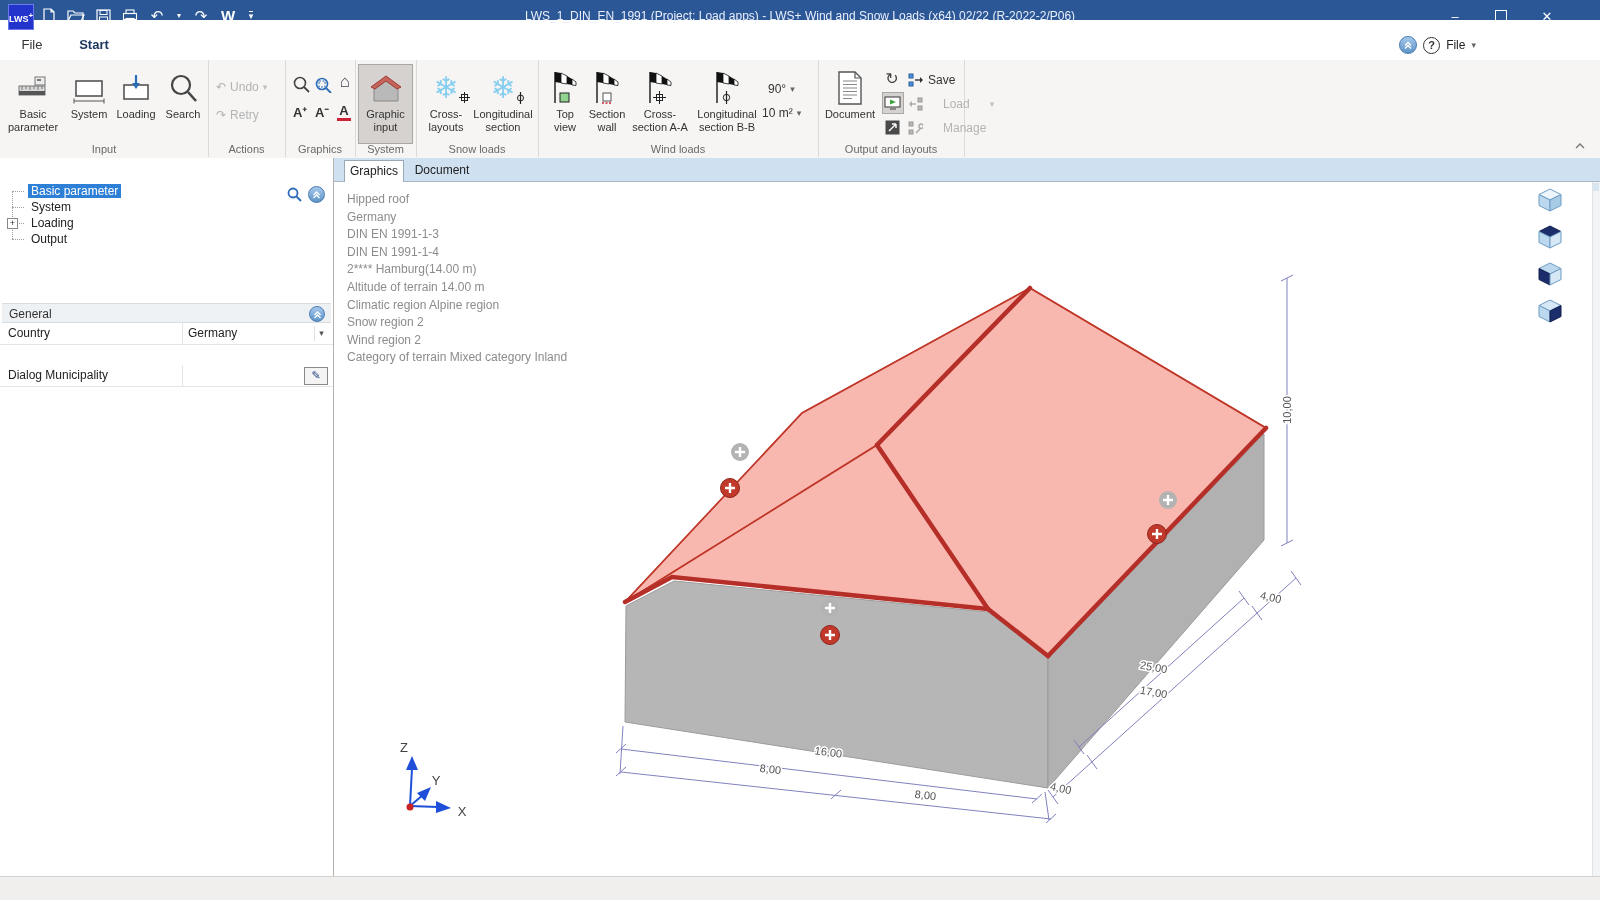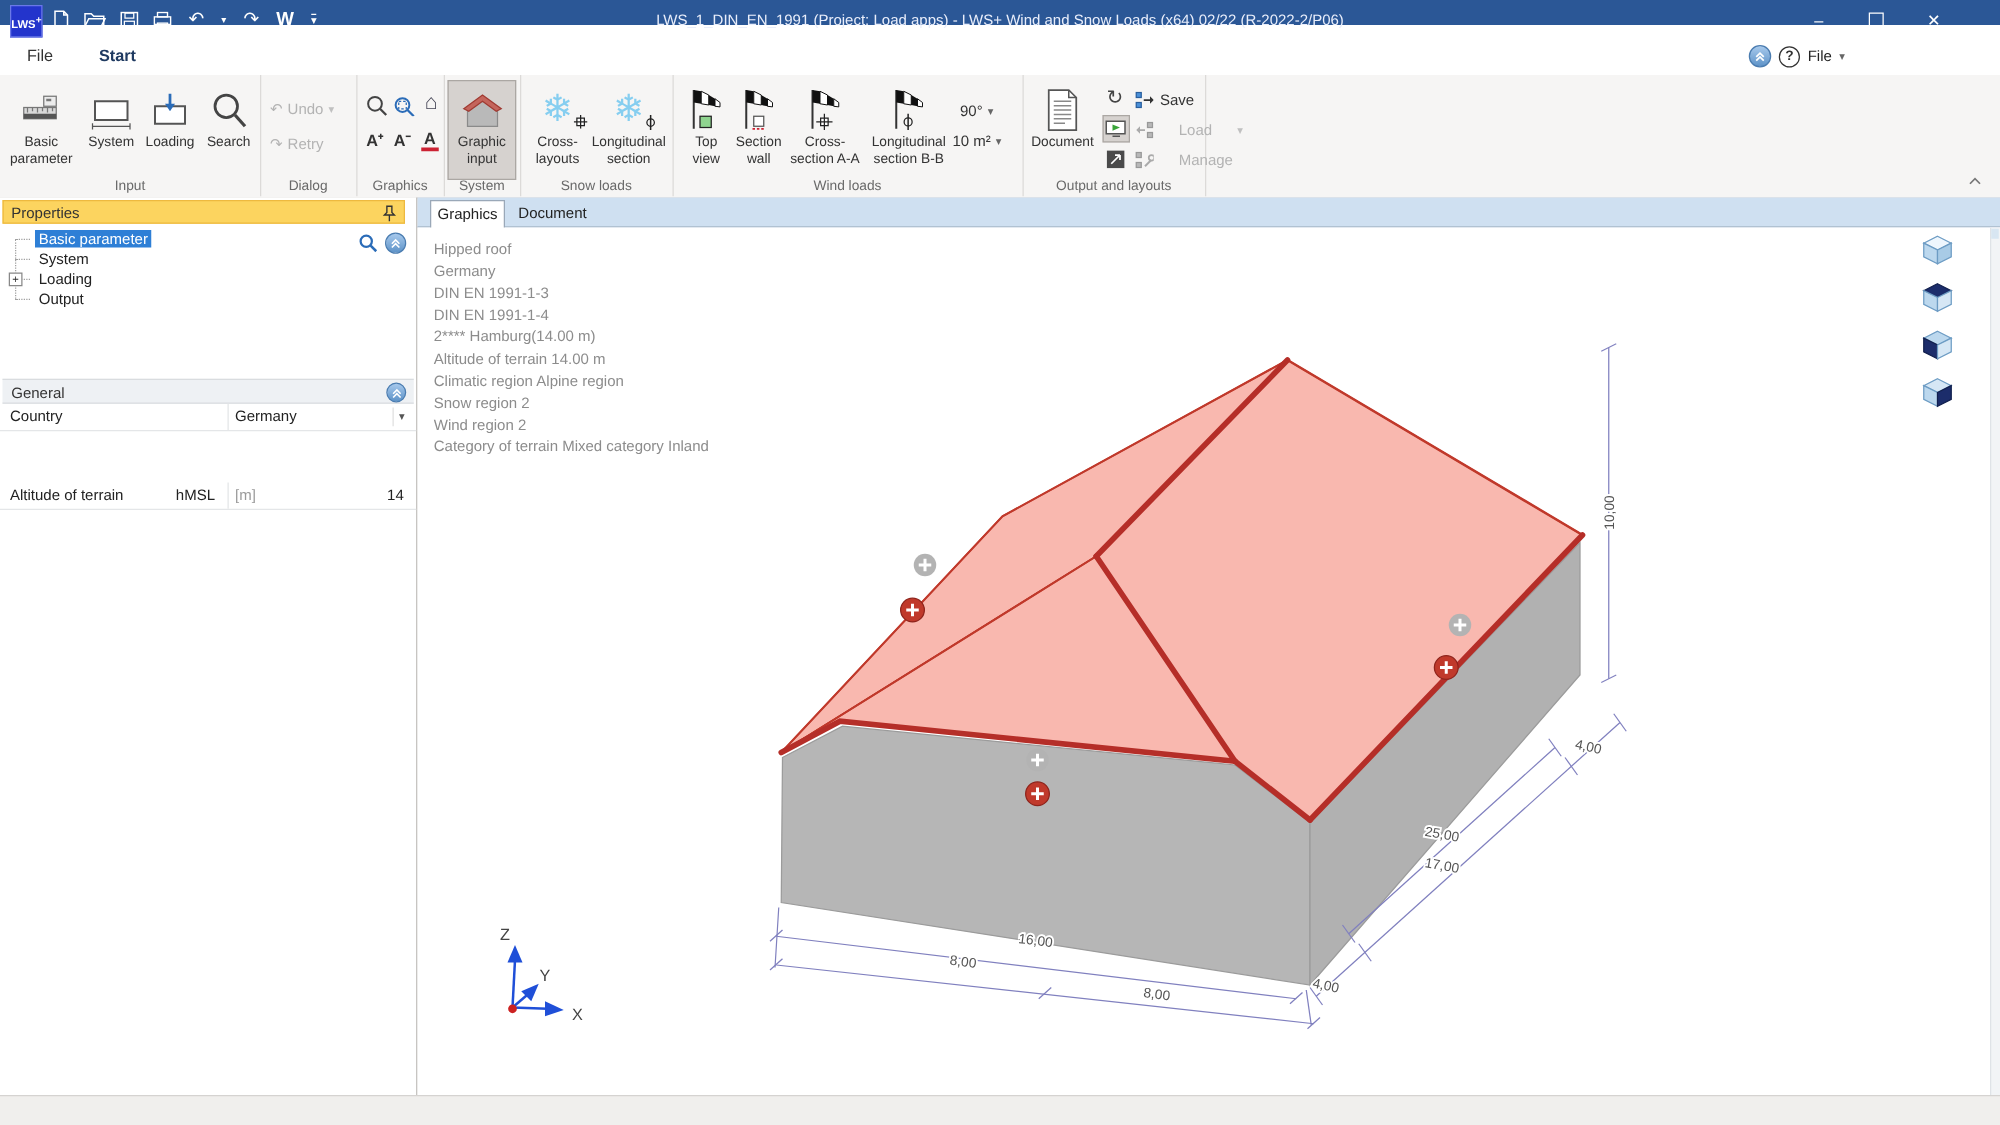--- a/index.html
+++ b/index.html
@@ -205,21 +205,21 @@
     <div class="rgroup" style="left:208px;width:77px">
       <div class="graybtnrow" style="top:16px">
         <span>↶</span>
         <span>Undo</span>
         <span class="dd" style="color:#c0c0c0">▾</span>
       </div>
       <div class="graybtnrow" style="top:44px">
         <span>↷</span>
         <span>Retry</span>
       </div>
-      <div class="glabel">Dialog</div>
+      <div class="glabel">Actions</div>
     </div>
 
     <div class="rgroup" style="left:285px;width:70px">
       <span class="smallico" style="left:6px;top:14px">
           <svg width="17" height="17">
             <circle cx="7" cy="7" r="5.5" fill="none" stroke="#444" stroke-width="1.6"></circle>
             <path d="M11 11 L16 16" stroke="#444" stroke-width="1.8"></path>
           </svg>
         </span>
       <span class="smallico" style="left:28px;top:14px">
@@ -400,27 +400,20 @@
       <div class="glabel">Output and layouts</div>
     </div>
 
 
     <span class="ribcollapse"><svg width="12" height="8">
           <path d="M2 6 L6 2 L10 6" fill="none" stroke="#777" stroke-width="1.4"></path>
         </svg></span>
   </div>
 
   <div class="leftpanel">
-    <div class="props-header">
-      <span>Properties</span>
-      <span class="pin"><svg width="11" height="14">
-            <path d="M3.5 1 h4 v5 l2 2 h-8 l2 -2 z" fill="none" stroke="#333" stroke-width="1.1"></path>
-            <path d="M5.5 8 V13" stroke="#333" stroke-width="1.1"></path>
-          </svg></span>
-    </div>
     <div class="tree">
       <div class="treeline"></div>
       <div class="titem sel"><span class="stub" style="top:8px"></span><span class="lbl">Basic parameter</span></div>
       <div class="titem"><span class="stub" style="top:8px"></span><span class="lbl">System</span></div>
       <div class="titem"><span class="stub" style="top:8px"></span><span class="expbox"><span>+</span></span><span class="lbl">Loading</span></div>
       <div class="titem"><span class="stub" style="top:8px"></span><span class="lbl">Output</span></div>
     </div>
     <div class="treeicons">
       <svg width="15" height="15">
           <circle cx="6" cy="6" r="4.5" fill="none" stroke="#2b6cb8" stroke-width="1.8"></circle>
@@ -441,26 +434,24 @@
           </svg>
         </span>
     </div>
 
     <div class="grow" style="top:165px">
       <span class="l1">Country</span>
       <span class="vdiv"></span>
       <span class="val">Germany</span>
       <span class="combo-arrow"><span>▾</span></span>
     </div>
-    <div class="grow" style="top:228px">
-      <span class="l1">Altitude of terrain</span>
-      <span class="l2">hMSL</span>
+    <div class="grow" style="top:207px">
+      <span class="l1">Dialog Municipality</span>
       <span class="vdiv"></span>
-      <span class="unit">[m]</span>
-      <span class="rval">14</span>
+      <span class="editbtn"><span>✎</span></span>
     </div>
   </div>
 
   <div class="gfx">
     <div class="tabstrip">
       <div class="ctab active" style="left:10px;width:58px">Graphics</div>
       <div class="ctab" style="left:76px;width:64px">Document</div>
     </div>
     <div class="canvas">
       <div class="infoblock">

